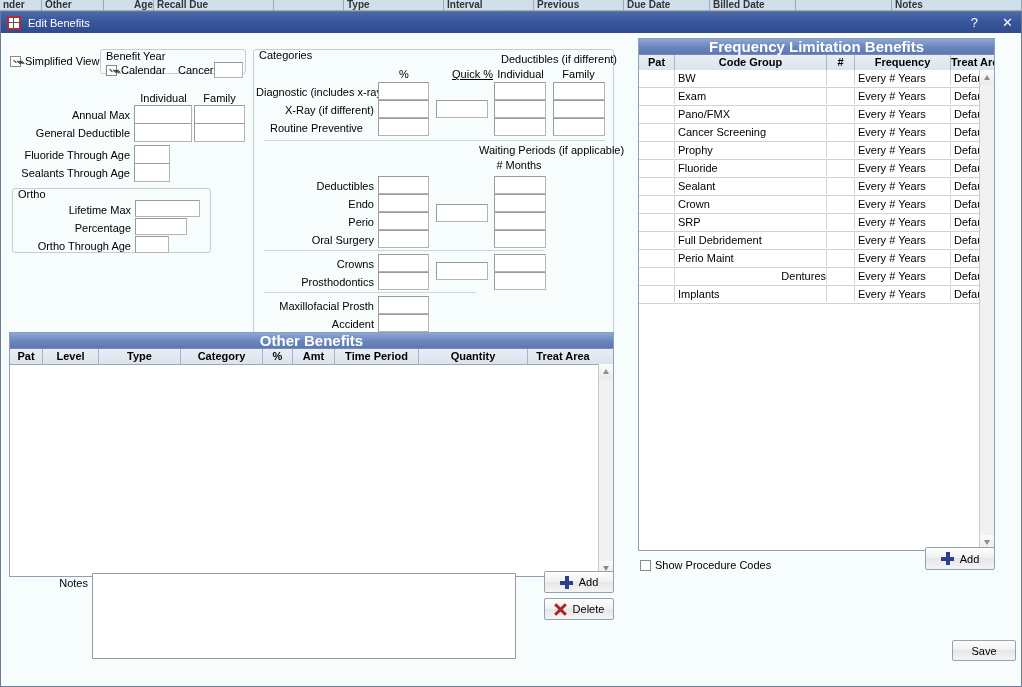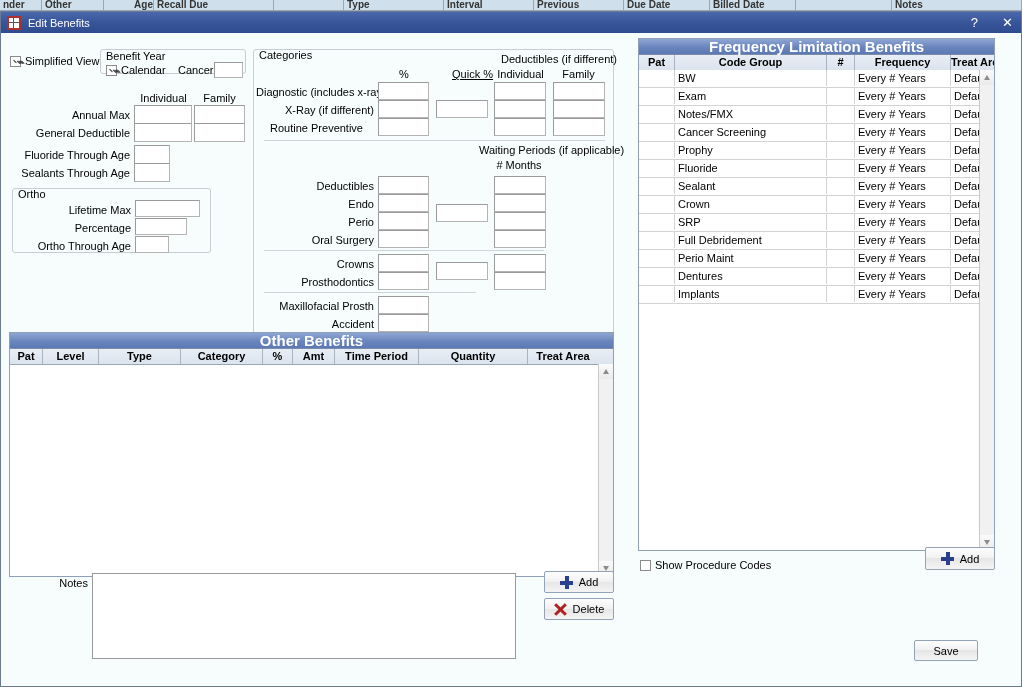--- a/index.html
+++ b/index.html
@@ -259,21 +259,21 @@
         </div>
         <div class="grow">
           <div class="gc" style="left: 0px; width: 36px;"></div>
           <div class="gc" style="left: 36px; width: 152px;">Exam</div>
           <div class="gc" style="left: 188px; width: 28px;"></div>
           <div class="gc" style="left: 216px; width: 96px;">Every # Years</div>
           <div class="gc nb" style="left: 312px; width: 43px;">Default</div>
         </div>
         <div class="grow">
           <div class="gc" style="left: 0px; width: 36px;"></div>
-          <div class="gc" style="left: 36px; width: 152px;">Notes/FMX</div>
+          <div class="gc" style="left: 36px; width: 152px;">Pano/FMX</div>
           <div class="gc" style="left: 188px; width: 28px;"></div>
           <div class="gc" style="left: 216px; width: 96px;">Every # Years</div>
           <div class="gc nb" style="left: 312px; width: 43px;">Default</div>
         </div>
         <div class="grow">
           <div class="gc" style="left: 0px; width: 36px;"></div>
           <div class="gc" style="left: 36px; width: 152px;">Cancer Screening</div>
           <div class="gc" style="left: 188px; width: 28px;"></div>
           <div class="gc" style="left: 216px; width: 96px;">Every # Years</div>
           <div class="gc nb" style="left: 312px; width: 43px;">Default</div>
@@ -322,21 +322,21 @@
         </div>
         <div class="grow">
           <div class="gc" style="left: 0px; width: 36px;"></div>
           <div class="gc" style="left: 36px; width: 152px;">Perio Maint</div>
           <div class="gc" style="left: 188px; width: 28px;"></div>
           <div class="gc" style="left: 216px; width: 96px;">Every # Years</div>
           <div class="gc nb" style="left: 312px; width: 43px;">Default</div>
         </div>
         <div class="grow">
           <div class="gc" style="left: 0px; width: 36px;"></div>
-          <div class="gc" style="left: 36px; width: 152px;">Dentures</div>
+          <div class="gc" style="left: 36px; width: 152px; text-align: right;">Dentures</div>
           <div class="gc" style="left: 188px; width: 28px;"></div>
           <div class="gc" style="left: 216px; width: 96px;">Every # Years</div>
           <div class="gc nb" style="left: 312px; width: 43px;">Default</div>
         </div>
         <div class="grow">
           <div class="gc" style="left: 0px; width: 36px;"></div>
           <div class="gc" style="left: 36px; width: 152px;">Implants</div>
           <div class="gc" style="left: 188px; width: 28px;"></div>
           <div class="gc" style="left: 216px; width: 96px;">Every # Years</div>
           <div class="gc nb" style="left: 312px; width: 43px;">Default</div>
@@ -394,17 +394,17 @@
   <div class="btn" style="left:543px;top:586px;width:70px;height:22px;">
     <span class="ic">
         <span class="xm"></span>
       </span>
     <span>Delete</span>
   </div>
 
   <div class="lbl r" style="left:20px;top:565px;width:67px;">Notes</div>
   <textarea class="notes-area" style="left: 91px; top: 561px; width: 424px; height: 86px;" placeholder=""></textarea>
 
-  <div class="btn" style="left:913px;top:628px;width:64px;height:21px;">
+  <div class="btn" style="left:951px;top:628px;width:64px;height:21px;">
     <span>Save</span>
   </div>
 
 </div>
 
 </body></html>

